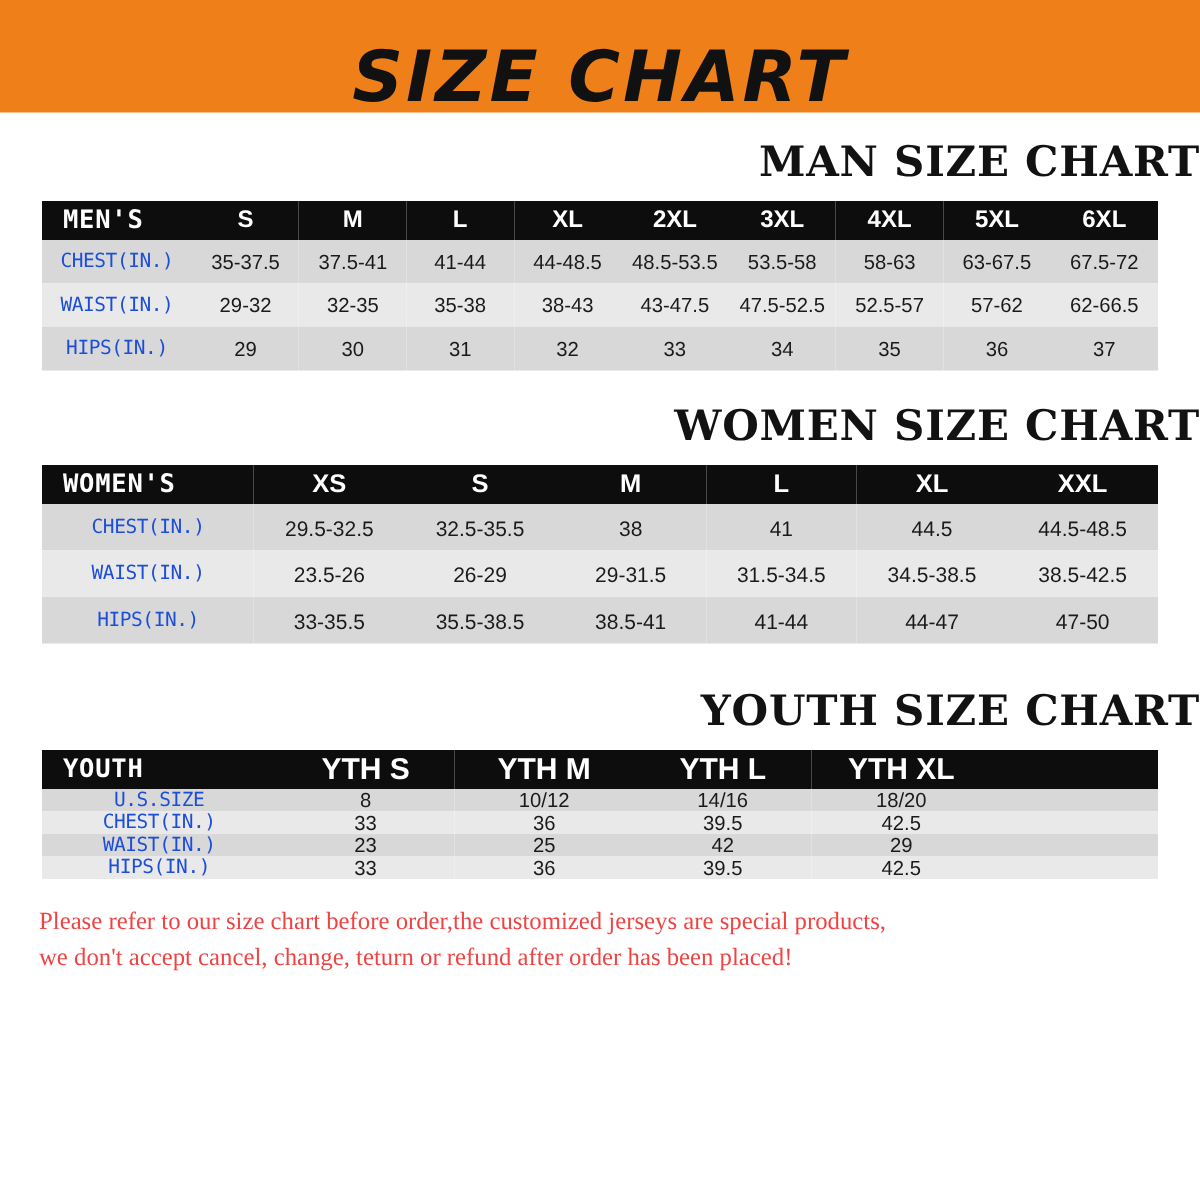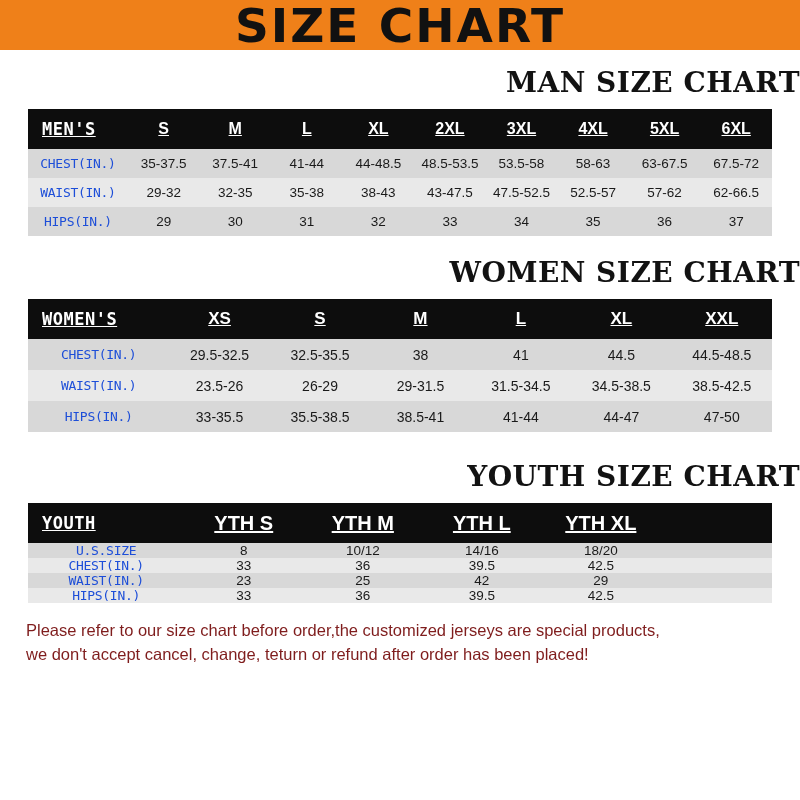--- a/index.html
+++ b/index.html
@@ -15,25 +15,26 @@
   }
   .page {
     position: relative;
     width: 800px;
     height: 800px;
     background: #ffffff;
     box-sizing: border-box;
   }
   
   .banner {
-    height: 50px;
+    height: 75px;
     background: #ef8019;
     display: flex;
-    align-items: center;
+    align-items: flex-end;
     justify-content: center;
+    font-style: italic;
   }
   .banner-title {
     font-family: "DejaVu Sans", sans-serif;
     font-weight: bold;
     font-size: 47px;
     letter-spacing: 2px;
     color: #111111;
     line-height: 1;
   }
   
@@ -58,22 +59,21 @@
     border-collapse: collapse;
     table-layout: fixed;
   }
   table.sz td, table.sz th {
     padding: 0;
     margin: 0;
   }
   .hdr-row {
     background: #0d0d0d;
     color: #ffffff;
-    height: 40px;
-    text-decoration: underline;
+    height: 26px;
   }
   .hdr-row .hdr-label {
     font-family: "DejaVu Sans Mono", monospace;
     font-weight: bold;
     font-size: 17px;
     letter-spacing: 0.5px;
     text-align: left;
     padding-left: 14px;
     color: #ffffff;
   }
@@ -107,22 +107,22 @@
   .women .hdr-row .hdr-label { font-size: 17px; }
   .women .body-row { height: 31px; }
 
   .youth .hdr-row .hdr-cell { font-size: 20px; }
   .youth .body-row { height: 15px; }
   .youth .body-row .lbl { font-size: 13px; }
 
   
   .footer-note {
     margin: 16px 26px 0 26px;
-    color: #7f1d1d;
-    font-family: Liberation Sans, sans-serif;
+    color: #ef4444;
+    font-family: Liberation Serif, serif;
     font-size: 16.5px;
     line-height: 1.45;
   }
   .footer-note div { white-space: nowrap; }
 </style>
 </head>
 <body>
 
 <div class="page">
 

